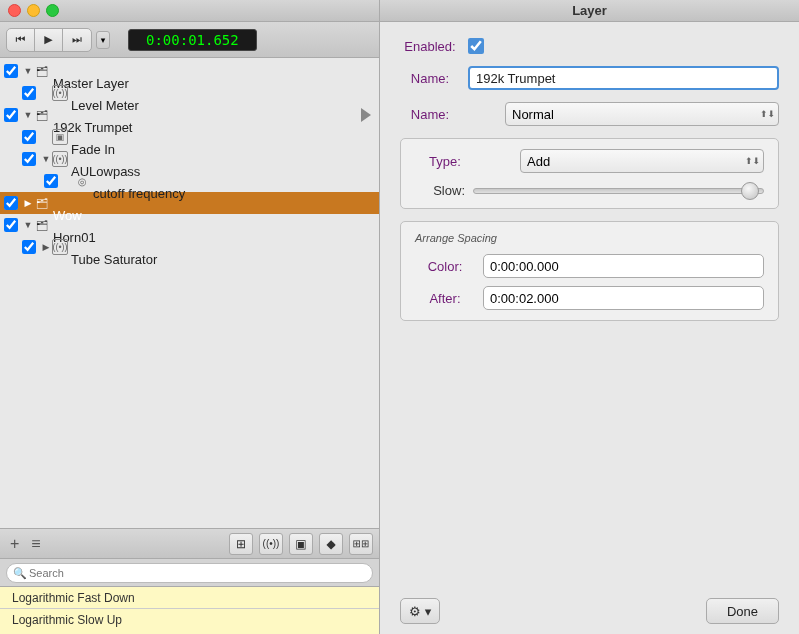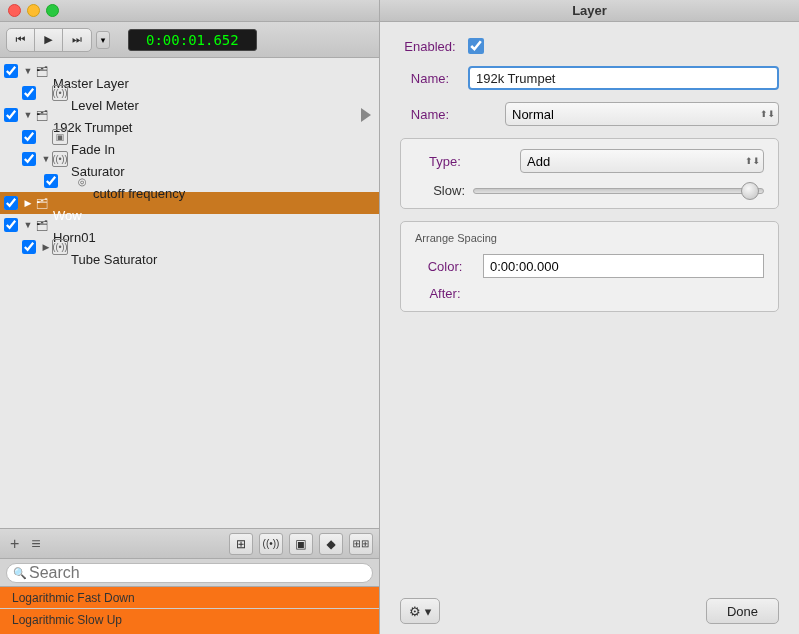--- a/index.html
+++ b/index.html
@@ -162,39 +162,39 @@
       align-items: center;
       padding: 0 6px;
     }
     .search-input {
       width: 100%;
       height: 20px;
       background: white;
       border: 1px solid #bbb;
       border-radius: 10px;
       padding: 0 8px 0 22px;
-      font-size: 16px;
+      font-size: 11px;
       outline: none;
     }
     .search-wrap {
       position: relative;
       width: 100%;
     }
     .search-icon-inner {
       position: absolute;
       left: 7px; top: 50%;
       transform: translateY(-50%);
       font-size: 11px;
       color: #888;
       pointer-events: none;
     }
 
     .preset-list {
       height: 48px;
-      background: #f97316;
+      background: #fef9c3;
       border-top: 1px solid #aaa;
       overflow: hidden;
     }
     .preset-item {
       height: 22px;
       padding: 0 12px;
       display: flex;
       align-items: center;
       font-size: 12px;
       color: #333;
@@ -333,26 +333,27 @@
     .spacing-box {
       border: 1px solid #c0c0c0;
       border-radius: 5px;
       background: #f0f0f0;
       padding: 10px 14px;
     }
     .spacing-title {
       font-size: 11px;
       color: #555;
       margin-bottom: 10px;
+      font-style: italic;
     }
     .time-input {
       flex: 1;
       height: 24px;
       border: 1px solid #aaa;
-      border-radius: 0;
+      border-radius: 5px;
       padding: 0 6px;
       font-size: 13px;
       background: white;
       outline: none;
     }
 
     .dialog-footer {
       margin-top: auto;
       padding: 10px 20px;
       display: flex;
@@ -433,21 +434,21 @@
       <input type="checkbox" class="layer-checkbox" checked="" style="">
       <div class="expand-arrow" style="visibility:hidden;">▶</div>
       <div class="layer-icon" style="font-size:9px; border:1px solid #888; border-radius:2px; color:#666; padding:1px;">▣</div>
       <span class="layer-name">Fade In</span>
     </div>
 
     <div class="layer-item indent-1">
       <input type="checkbox" class="layer-checkbox" checked="" style="">
       <div class="expand-arrow">▼</div>
       <div class="layer-icon" style="font-size:9px; border:1px solid #888; border-radius:2px; color:#666;">((•))</div>
-      <span class="layer-name">Saturator</span>
+      <span class="layer-name">AULowpass</span>
     </div>
 
     <div class="layer-item indent-2">
       <input type="checkbox" class="layer-checkbox" checked="" style="">
       <div class="expand-arrow" style="visibility:hidden;">▶</div>
       <div class="layer-icon" style="font-size:10px; color:#666;">◎</div>
       <span class="layer-name">cutoff frequency</span>
     </div>
 
     <div class="layer-item selected">
@@ -559,20 +560,21 @@
     <div class="spacing-box">
       <div class="spacing-title">Arrange Spacing</div>
 
       <div class="form-row" style="margin-bottom:8px;">
         <span class="form-label">Color:</span>
         <input type="text" class="time-input" value="0:00:00.000" style="">
       </div>
 
       <div class="form-row">
         <span class="form-label">After:</span>
+        <input type="text" class="time-input" value="0:00:02.000" style="">
       </div>
     </div>
   </div>
 
   <div class="dialog-footer">
     <button class="gear-btn">
       <span>⚙</span>
       <span>▾</span>
     </button>
     <button class="done-btn">Done</button>

